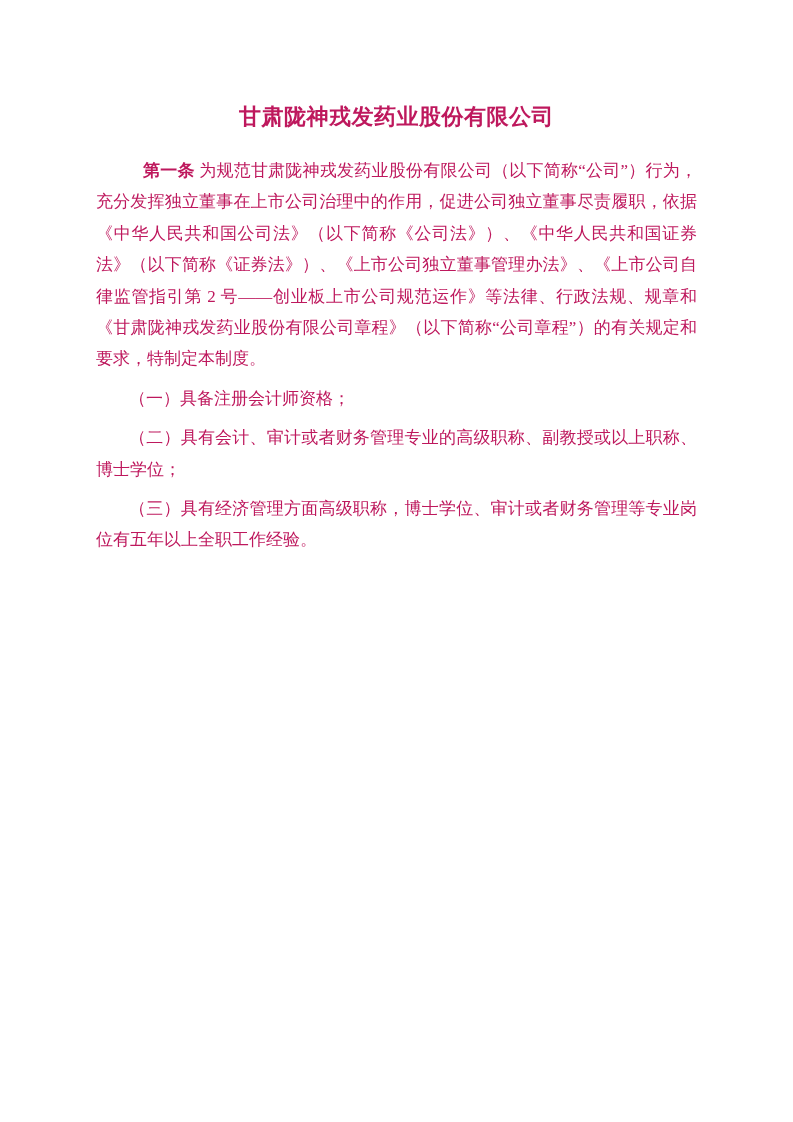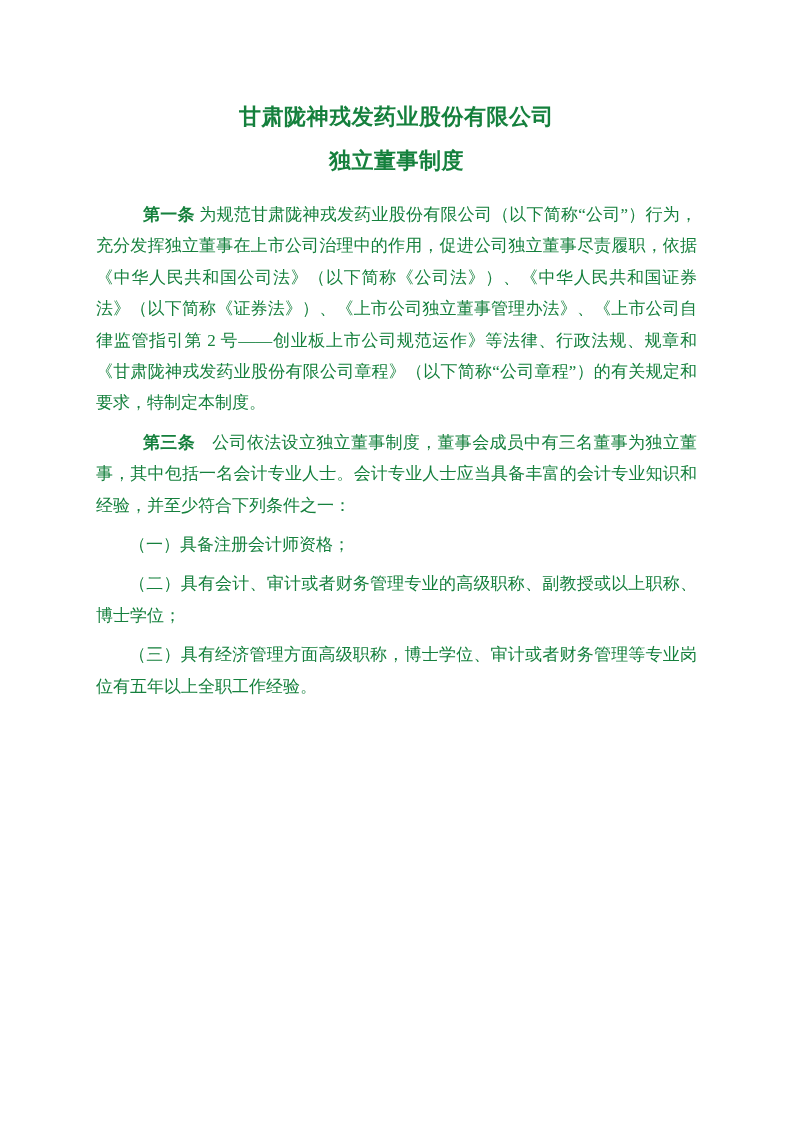--- a/index.html
+++ b/index.html
@@ -6,21 +6,21 @@
     margin: 0;
     padding: 0;
     background: #ffffff;
   }
   .page {
     position: relative;
     width: 793px;
     height: 1122px;
     margin: 0 auto;
     background: #ffffff;
-    color: #15803d;
+    color: #be185d;
     font-family: "Liberation Serif", "DejaVu Serif", serif;
     overflow: hidden;
     box-sizing: border-box;
     padding: 0 88px;
   }
   .title-block {
     padding-top: 95px;
     text-align: center;
   }
   .doc-title, .doc-subtitle {
@@ -51,24 +51,22 @@
   .para.article, .para.plain { text-indent: 47px; }
   .para.item { text-indent: 33px; }
   .para b { font-weight: bold; }
 </style>
 </head>
 <body>
 
 <div class="page">
   <header class="title-block">
     <h1 class="doc-title">甘肃陇神戎发药业股份有限公司</h1>
-    <h2 class="doc-subtitle">独立董事制度</h2>
   </header>
 
 
   <main class="doc-body" id="paragraphs">
       <p class="para article"><b>第一条</b> <span>为规范甘肃陇神戎发药业股份有限公司（以下简称“公司”）行为，充分发挥独立董事在上市公司治理中的作用，促进公司独立董事尽责履职，依据《中华人民共和国公司法》（以下简称《公司法》）、《中华人民共和国证券法》（以下简称《证券法》）、《上市公司独立董事管理办法》、《上市公司自律监管指引第 2 号——创业板上市公司规范运作》等法律、行政法规、规章和《甘肃陇神戎发药业股份有限公司章程》（以下简称“公司章程”）的有关规定和要求，特制定本制度。</span></p>
-      <p class="para article"><b>第三条</b>　<span>公司依法设立独立董事制度，董事会成员中有三名董事为独立董事，其中包括一名会计专业人士。会计专业人士应当具备丰富的会计专业知识和经验，并至少符合下列条件之一：</span></p>
       <p class="para item"><span>（一）具备注册会计师资格；</span></p>
       <p class="para item"><span>（二）具有会计、审计或者财务管理专业的高级职称、副教授或以上职称、博士学位；</span></p>
       <p class="para item"><span>（三）具有经济管理方面高级职称，博士学位、审计或者财务管理等专业岗位有五年以上全职工作经验。</span></p>
     </main>
 </div>
 
 </body></html>

